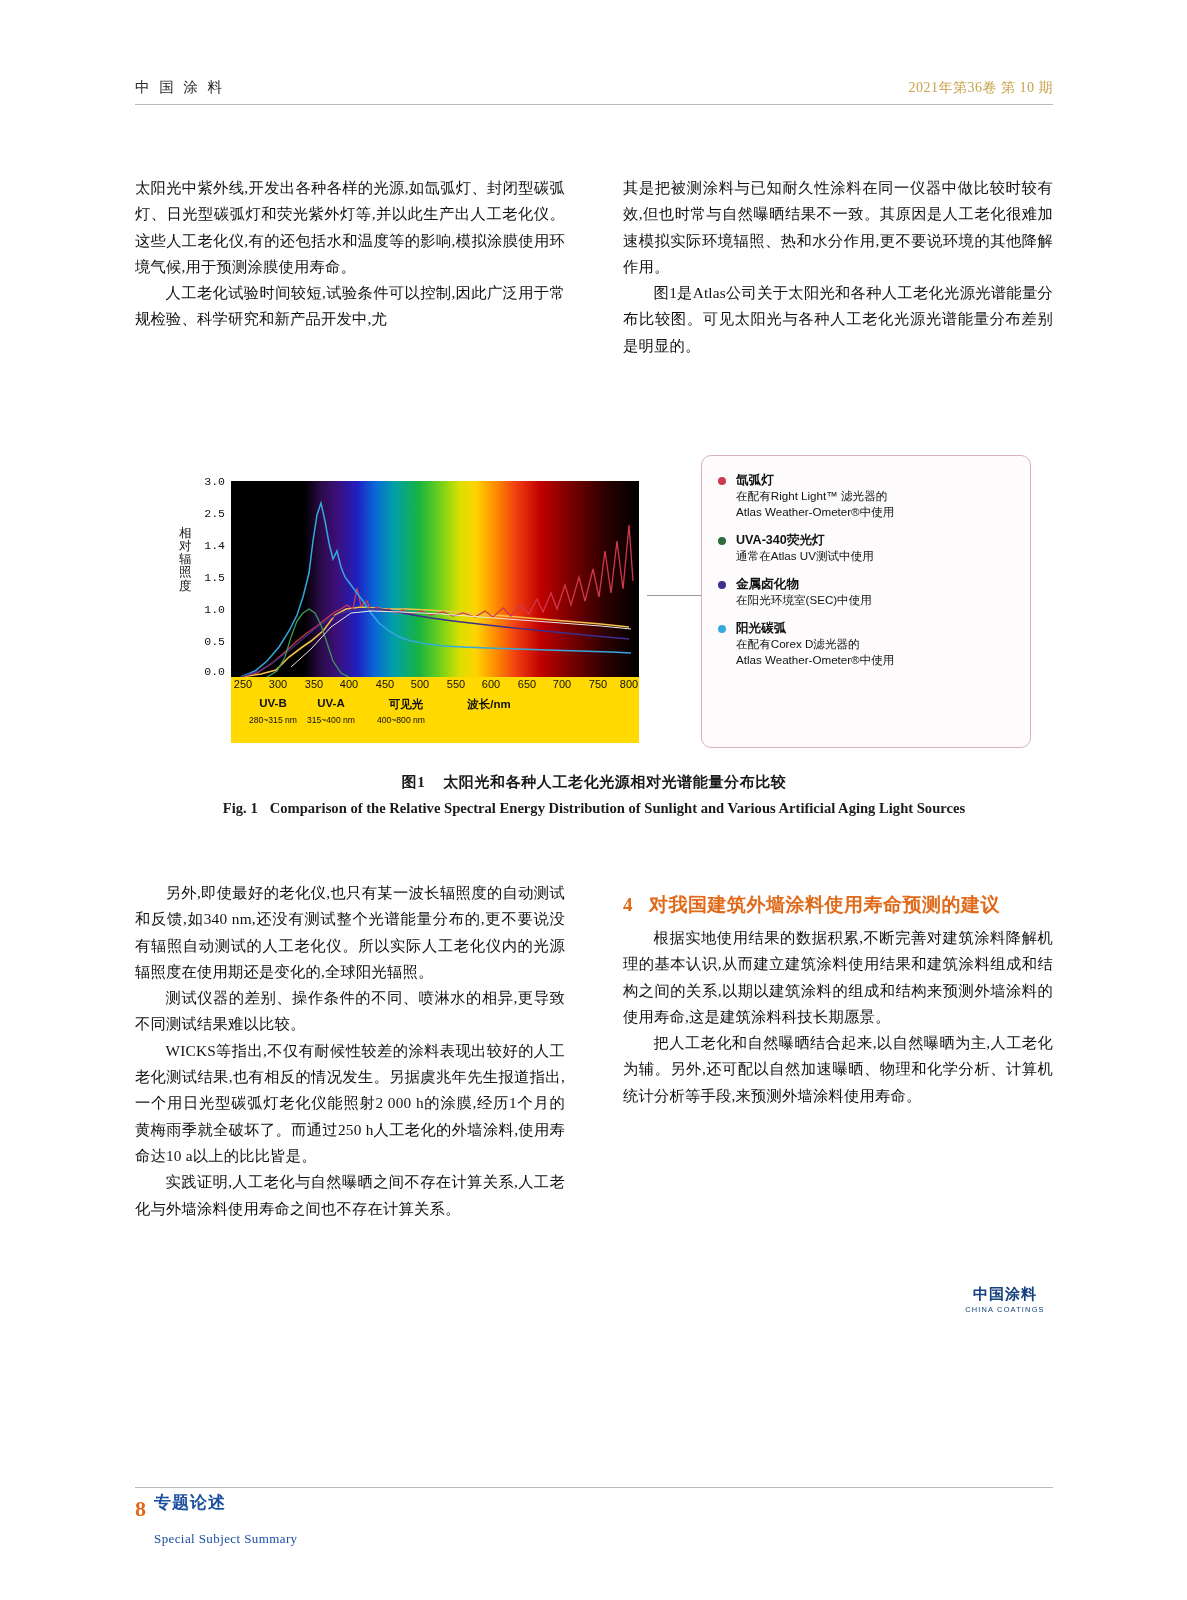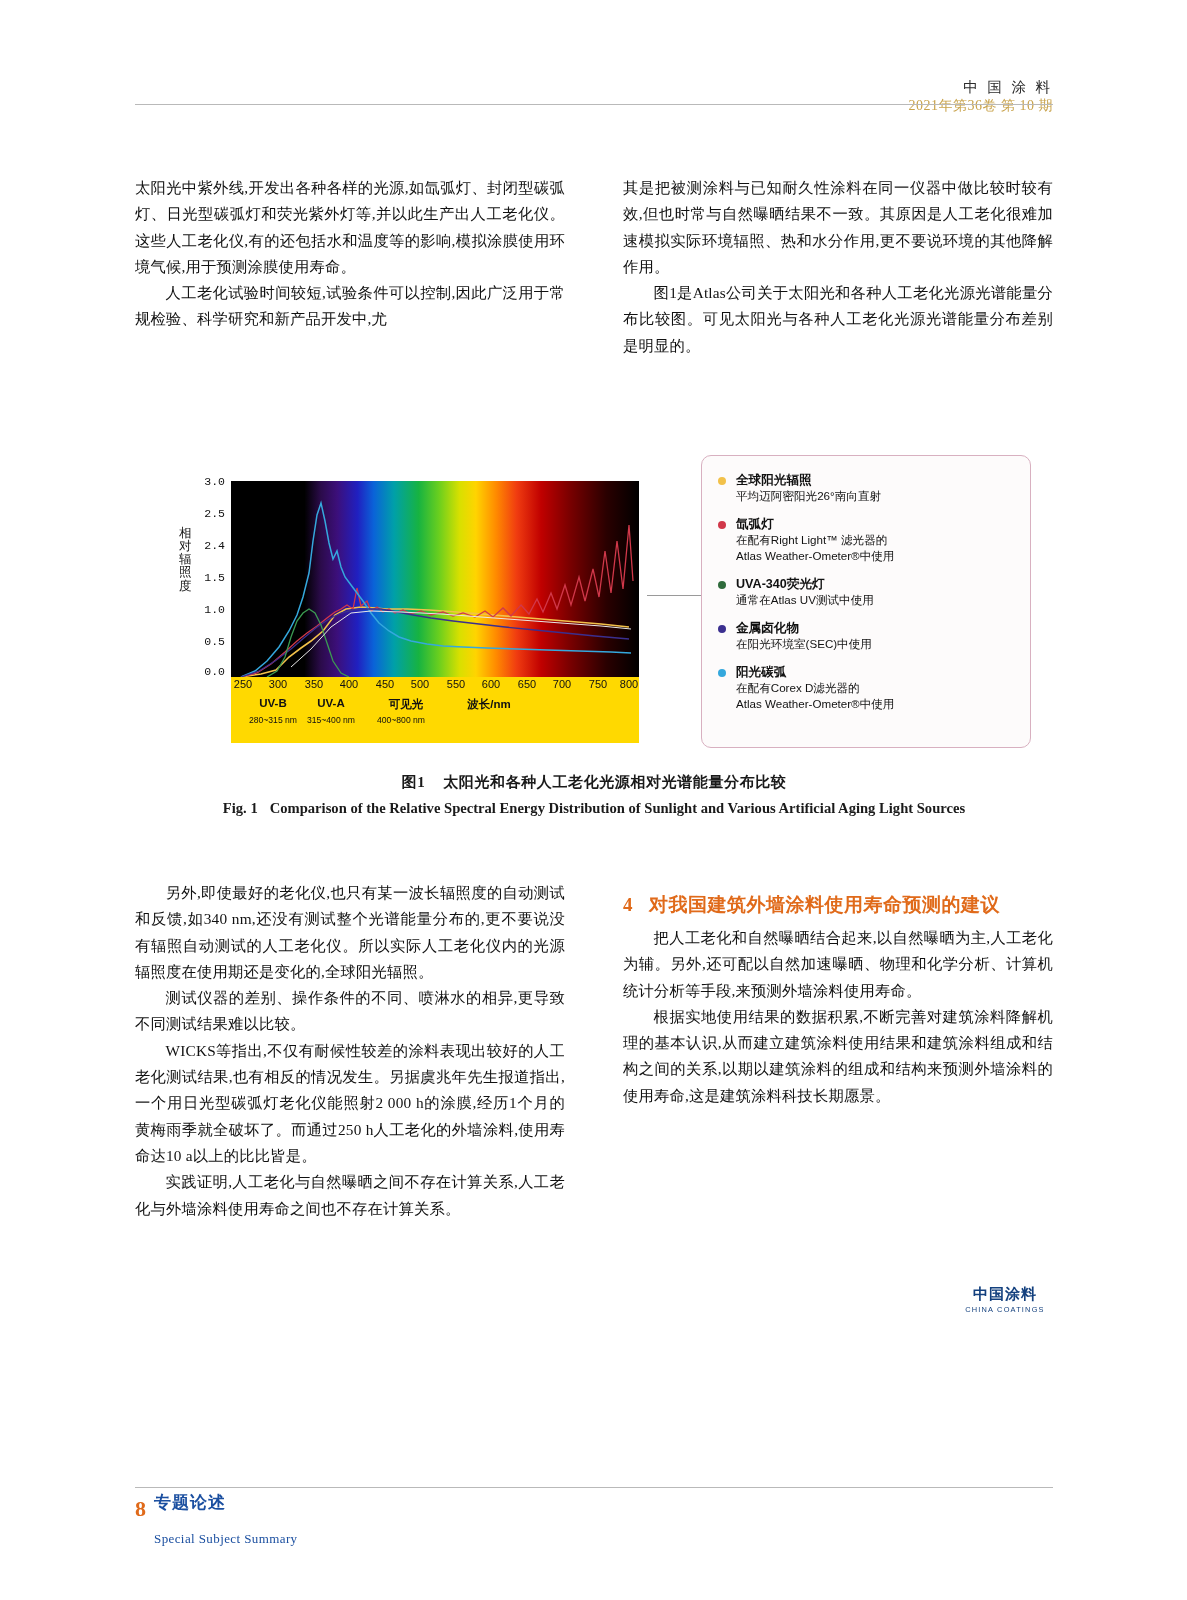--- a/index.html
+++ b/index.html
@@ -26,21 +26,20 @@
   .runhead {
     position: absolute;
     left: 135px;
     top: 78px;
     width: 918px;
     display: flex;
     justify-content: space-between;
     align-items: flex-end;
     font-size: 14.5px;
     letter-spacing: 1px;
-    flex-direction: column;
   }
   .runhead .left {
     color: #2b2b2b;
     letter-spacing: 3px;
   }
   .runhead .right {
     color: #c8a24a;
     letter-spacing: 0.5px;
     font-size: 14px;
   }
@@ -352,21 +351,21 @@
   </div>
 
   <div class="figure-wrap">
     <div class="fig-area">
 
       <div class="chart-box">
         <div class="y-axis-label">相对辐照度</div>
         <div class="y-ticks">
           <span style="top:0px">3.0</span>
           <span style="top:32px">2.5</span>
-          <span style="top:64px">2.4</span>
+          <span style="top:64px">1.4</span>
           <span style="top:96px">1.5</span>
           <span style="top:128px">1.0</span>
           <span style="top:160px">0.5</span>
           <span style="top:190px">0.0</span>
         </div>
 
         <div class="plot">
           <div class="spec-grad"></div>
           <svg width="408" height="196" viewBox="0 0 408 196">
 
@@ -410,25 +409,20 @@
             <span style="left:100px">315~400 nm</span>
             <span style="left:170px">400~800 nm</span>
           </div>
         </div>
       </div>
 
       <div class="legend-connector"></div>
 
       <div class="legend">
         <div class="leg-item">
-          <span class="leg-dot" style="background:#f2c14a"></span>
-          <div class="leg-title">全球阳光辐照</div>
-          <div class="leg-desc">平均迈阿密阳光26°南向直射</div>
-        </div>
-        <div class="leg-item">
           <span class="leg-dot" style="background:#d1384a"></span>
           <div class="leg-title">氙弧灯</div>
           <div class="leg-desc" style="white-space:pre-line">在配有Right Light™ 滤光器的
 Atlas Weather-Ometer®中使用</div>
         </div>
         <div class="leg-item">
           <span class="leg-dot" style="background:#2f6b3c"></span>
           <div class="leg-title">UVA-340荧光灯</div>
           <div class="leg-desc">通常在Atlas UV测试中使用</div>
         </div>
@@ -459,22 +453,22 @@
     <p class="ind">测试仪器的差别、操作条件的不同、喷淋水的相异,更导致不同测试结果难以比较。</p>
     <p class="ind">WICKS等指出,不仅有耐候性较差的涂料表现出较好的人工老化测试结果,也有相反的情况发生。另据虞兆年先生报道指出,一个用日光型碳弧灯老化仪能照射2 000 h的涂膜,经历1个月的黄梅雨季就全破坏了。而通过250 h人工老化的外墙涂料,使用寿命达10 a以上的比比皆是。</p>
     <p class="ind">实践证明,人工老化与自然曝晒之间不存在计算关系,人工老化与外墙涂料使用寿命之间也不存在计算关系。</p>
   </div>
 
   <div class="col" id="col-right-bot">
     <div class="sec-head">
       <span class="sec-num">4</span>
       <span>对我国建筑外墙涂料使用寿命预测的建议</span>
     </div>
+    <p class="ind">根据实地使用结果的数据积累,不断完善对建筑涂料降解机理的基本认识,从而建立建筑涂料使用结果和建筑涂料组成和结构之间的关系,以期以建筑涂料的组成和结构来预测外墙涂料的使用寿命,这是建筑涂料科技长期愿景。</p>
     <p class="ind">把人工老化和自然曝晒结合起来,以自然曝晒为主,人工老化为辅。另外,还可配以自然加速曝晒、物理和化学分析、计算机统计分析等手段,来预测外墙涂料使用寿命。</p>
-    <p class="ind">根据实地使用结果的数据积累,不断完善对建筑涂料降解机理的基本认识,从而建立建筑涂料使用结果和建筑涂料组成和结构之间的关系,以期以建筑涂料的组成和结构来预测外墙涂料的使用寿命,这是建筑涂料科技长期愿景。</p>
   </div>
 
   <div class="logo">
     <div class="cn">中国涂料</div>
     <div class="en">CHINA COATINGS</div>
   </div>
 
   <div class="footer-rule"></div>
   <div class="footer">
     <div class="pg">8</div>

